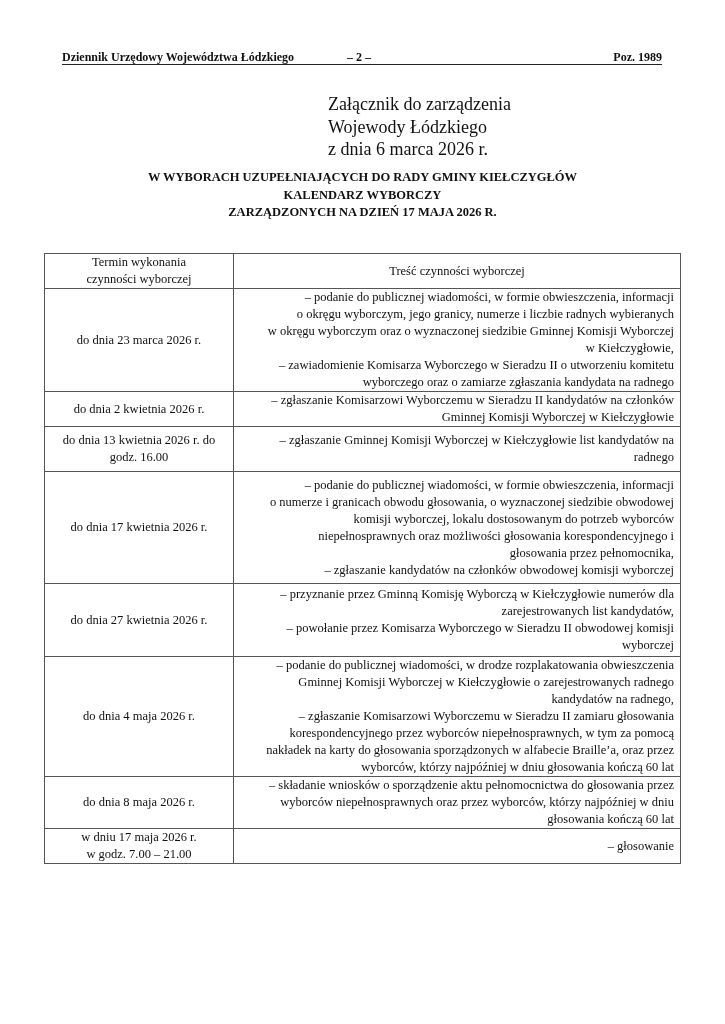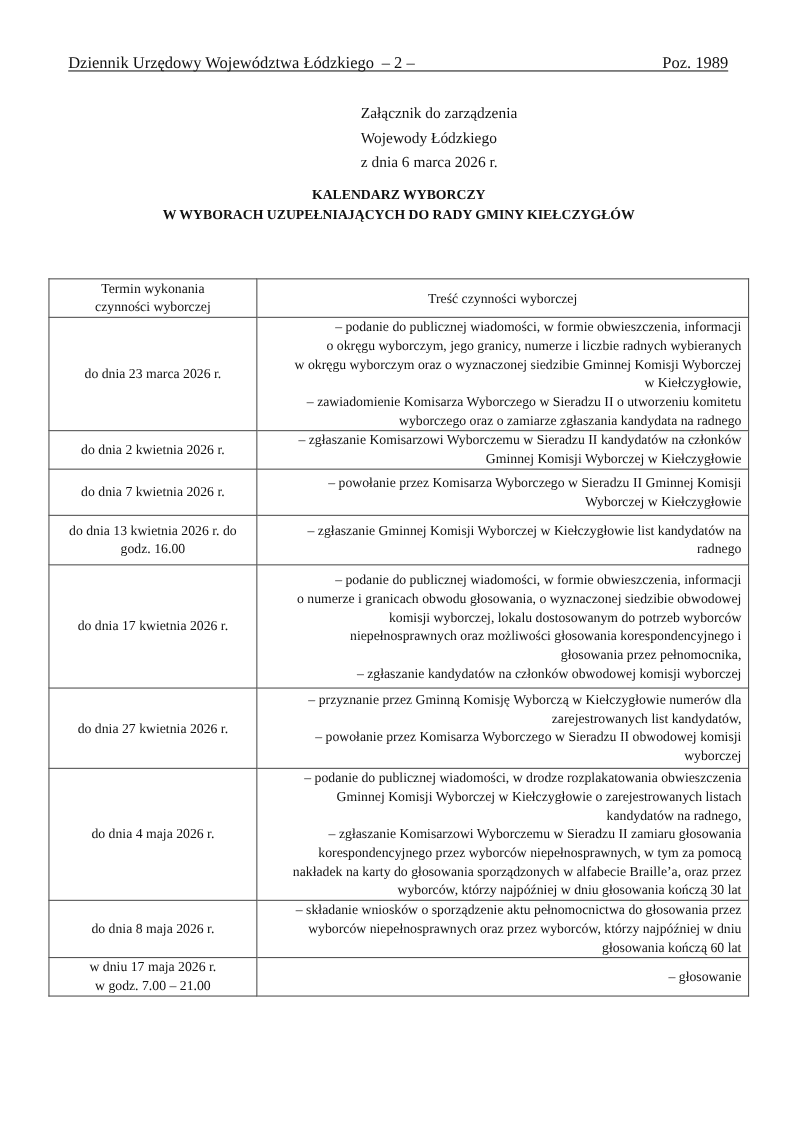--- a/index.html
+++ b/index.html
@@ -1,23 +1,23 @@
 <!DOCTYPE html>
 <html><head>
 <meta charset="utf-8">
 <style>
   html, body { margin: 0; padding: 0; background: #ffffff; }
   body { width: 725px; height: 1024px; position: relative; overflow: hidden;
          font-family: "Liberation Serif", "DejaVu Serif", serif; color: #111; }
   .running-header { position: absolute; left: 62px; top: 48px; width: 600px; height: 16px;
-         font-size: 15px; border-bottom: 1px solid #222; }
+         font-size: 12px; border-bottom: 1px solid #222; font-weight: bold; }
   .rh-left { position: absolute; left: 0; top: 2px; }
   .rh-center { position: absolute; left: 285px; top: 2px; }
   .rh-right { position: absolute; right: 0; top: 2px; }
-  .annex { position: absolute; left: 328px; top: 93px; font-size: 14px; line-height: 22.5px; }
+  .annex { position: absolute; left: 328px; top: 93px; font-size: 18px; line-height: 22.5px; }
   .title { position: absolute; left: 0; width: 725px; top: 169px; text-align: center;
            font-weight: bold; font-size: 12.5px; line-height: 17.5px; }
   table.cal { position: absolute; left: 44px; top: 253px; width: 637px;
               border-collapse: collapse; font-size: 12.5px; line-height: 17px; }
   table.cal td, table.cal th { border: 1px solid #555; vertical-align: middle; padding: 0; }
   table.cal th { font-weight: normal; }
   .col-date { width: 184px; text-align: center; padding: 0 2px !important; }
   .col-text { text-align: right; padding: 0 6px !important; }
   .line { display: block; white-space: nowrap; }
   .h-head { height: 34px; }
@@ -31,22 +31,23 @@
   <span class="rh-right">Poz. 1989</span>
 </div>
 
 <div class="annex">
   <div>Załącznik do zarządzenia</div>
   <div>Wojewody Łódzkiego</div>
   <div>z dnia 6 marca 2026 r.</div>
 </div>
 
 <div class="title">
+  <div>W WYBORACH UZUPEŁNIAJĄCYCH DO RADY GMINY KIEŁCZYGŁÓW</div>
   <div>KALENDARZ WYBORCZY</div>
-  <div>W WYBORACH UZUPEŁNIAJĄCYCH DO RADY GMINY KIEŁCZYGŁÓW</div>
+  <div>ZARZĄDZONYCH NA DZIEŃ 17 MAJA 2026 R.</div>
 </div>
 
 <table class="cal">
   <thead>
     <tr class="h-head">
       <th class="col-date">
         <span class="line">Termin wykonania</span>
         <span class="line">czynności wyborczej</span>
       </th>
       <th style="text-align:center">Treść czynności wyborczej</th>
@@ -66,29 +67,20 @@
           <span class="line">wyborczego oraz o zamiarze zgłaszania kandydata na radnego</span>
         </td>
       </tr>
       <tr style="height: 35px;">
         <td class="col-date">
           <span class="line">do dnia 2 kwietnia 2026 r.</span>
         </td>
         <td class="col-text">
           <span class="line">– zgłaszanie Komisarzowi Wyborczemu w Sieradzu II kandydatów na członków</span>
           <span class="line">Gminnej Komisji Wyborczej w Kiełczygłowie</span>
-        </td>
-      </tr>
-      <tr style="height: 42px;">
-        <td class="col-date">
-          <span class="line">do dnia 7 kwietnia 2026 r.</span>
-        </td>
-        <td class="col-text">
-          <span class="line">– powołanie przez Komisarza Wyborczego w Sieradzu II Gminnej Komisji</span>
-          <span class="line">Wyborczej w Kiełczygłowie</span>
         </td>
       </tr>
       <tr style="height: 45px; margin-left: 42px;">
         <td class="col-date">
           <span class="line">do dnia 13 kwietnia 2026 r. do</span>
           <span class="line">godz. 16.00</span>
         </td>
         <td class="col-text">
           <span class="line">– zgłaszanie Gminnej Komisji Wyborczej w Kiełczygłowie list kandydatów na</span>
           <span class="line">radnego</span>
@@ -117,26 +109,26 @@
           <span class="line">– powołanie przez Komisarza Wyborczego w Sieradzu II obwodowej komisji</span>
           <span class="line">wyborczej</span>
         </td>
       </tr>
       <tr style="height: 105px;">
         <td class="col-date">
           <span class="line">do dnia 4 maja 2026 r.</span>
         </td>
         <td class="col-text">
           <span class="line">– podanie do publicznej wiadomości, w drodze rozplakatowania obwieszczenia</span>
-          <span class="line">Gminnej Komisji Wyborczej w Kiełczygłowie o zarejestrowanych listach</span>
+          <span class="line">Gminnej Komisji Wyborczej w Kiełczygłowie o zarejestrowanych radnego</span>
           <span class="line">kandydatów na radnego,</span>
           <span class="line">– zgłaszanie Komisarzowi Wyborczemu w Sieradzu II zamiaru głosowania</span>
           <span class="line">korespondencyjnego przez wyborców niepełnosprawnych, w tym za pomocą</span>
           <span class="line">nakładek na karty do głosowania sporządzonych w alfabecie Braille’a, oraz przez</span>
-          <span class="line">wyborców, którzy najpóźniej w dniu głosowania kończą 30 lat</span>
+          <span class="line">wyborców, którzy najpóźniej w dniu głosowania kończą 60 lat</span>
         </td>
       </tr>
       <tr style="height: 52px;">
         <td class="col-date">
           <span class="line">do dnia 8 maja 2026 r.</span>
         </td>
         <td class="col-text">
           <span class="line">– składanie wniosków o sporządzenie aktu pełnomocnictwa do głosowania przez</span>
           <span class="line">wyborców niepełnosprawnych oraz przez wyborców, którzy najpóźniej w dniu</span>
           <span class="line">głosowania kończą 60 lat</span>

